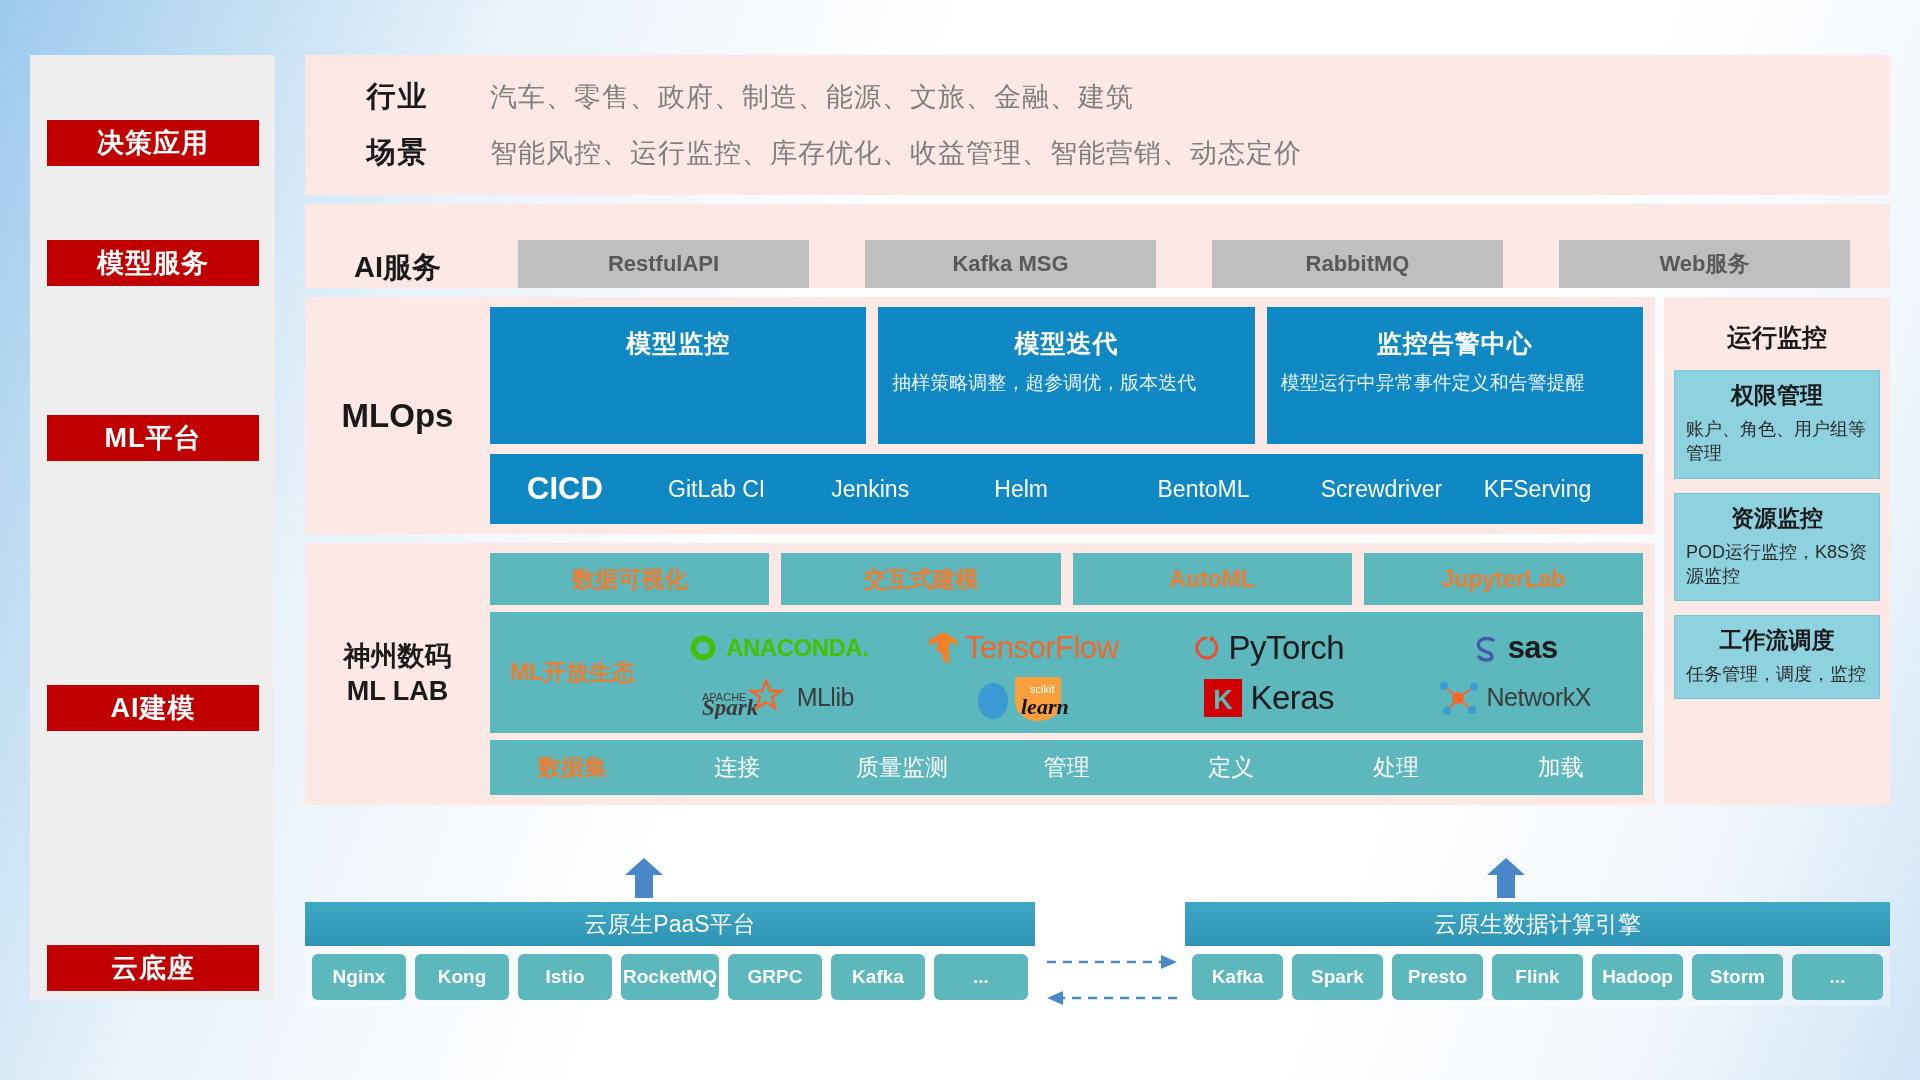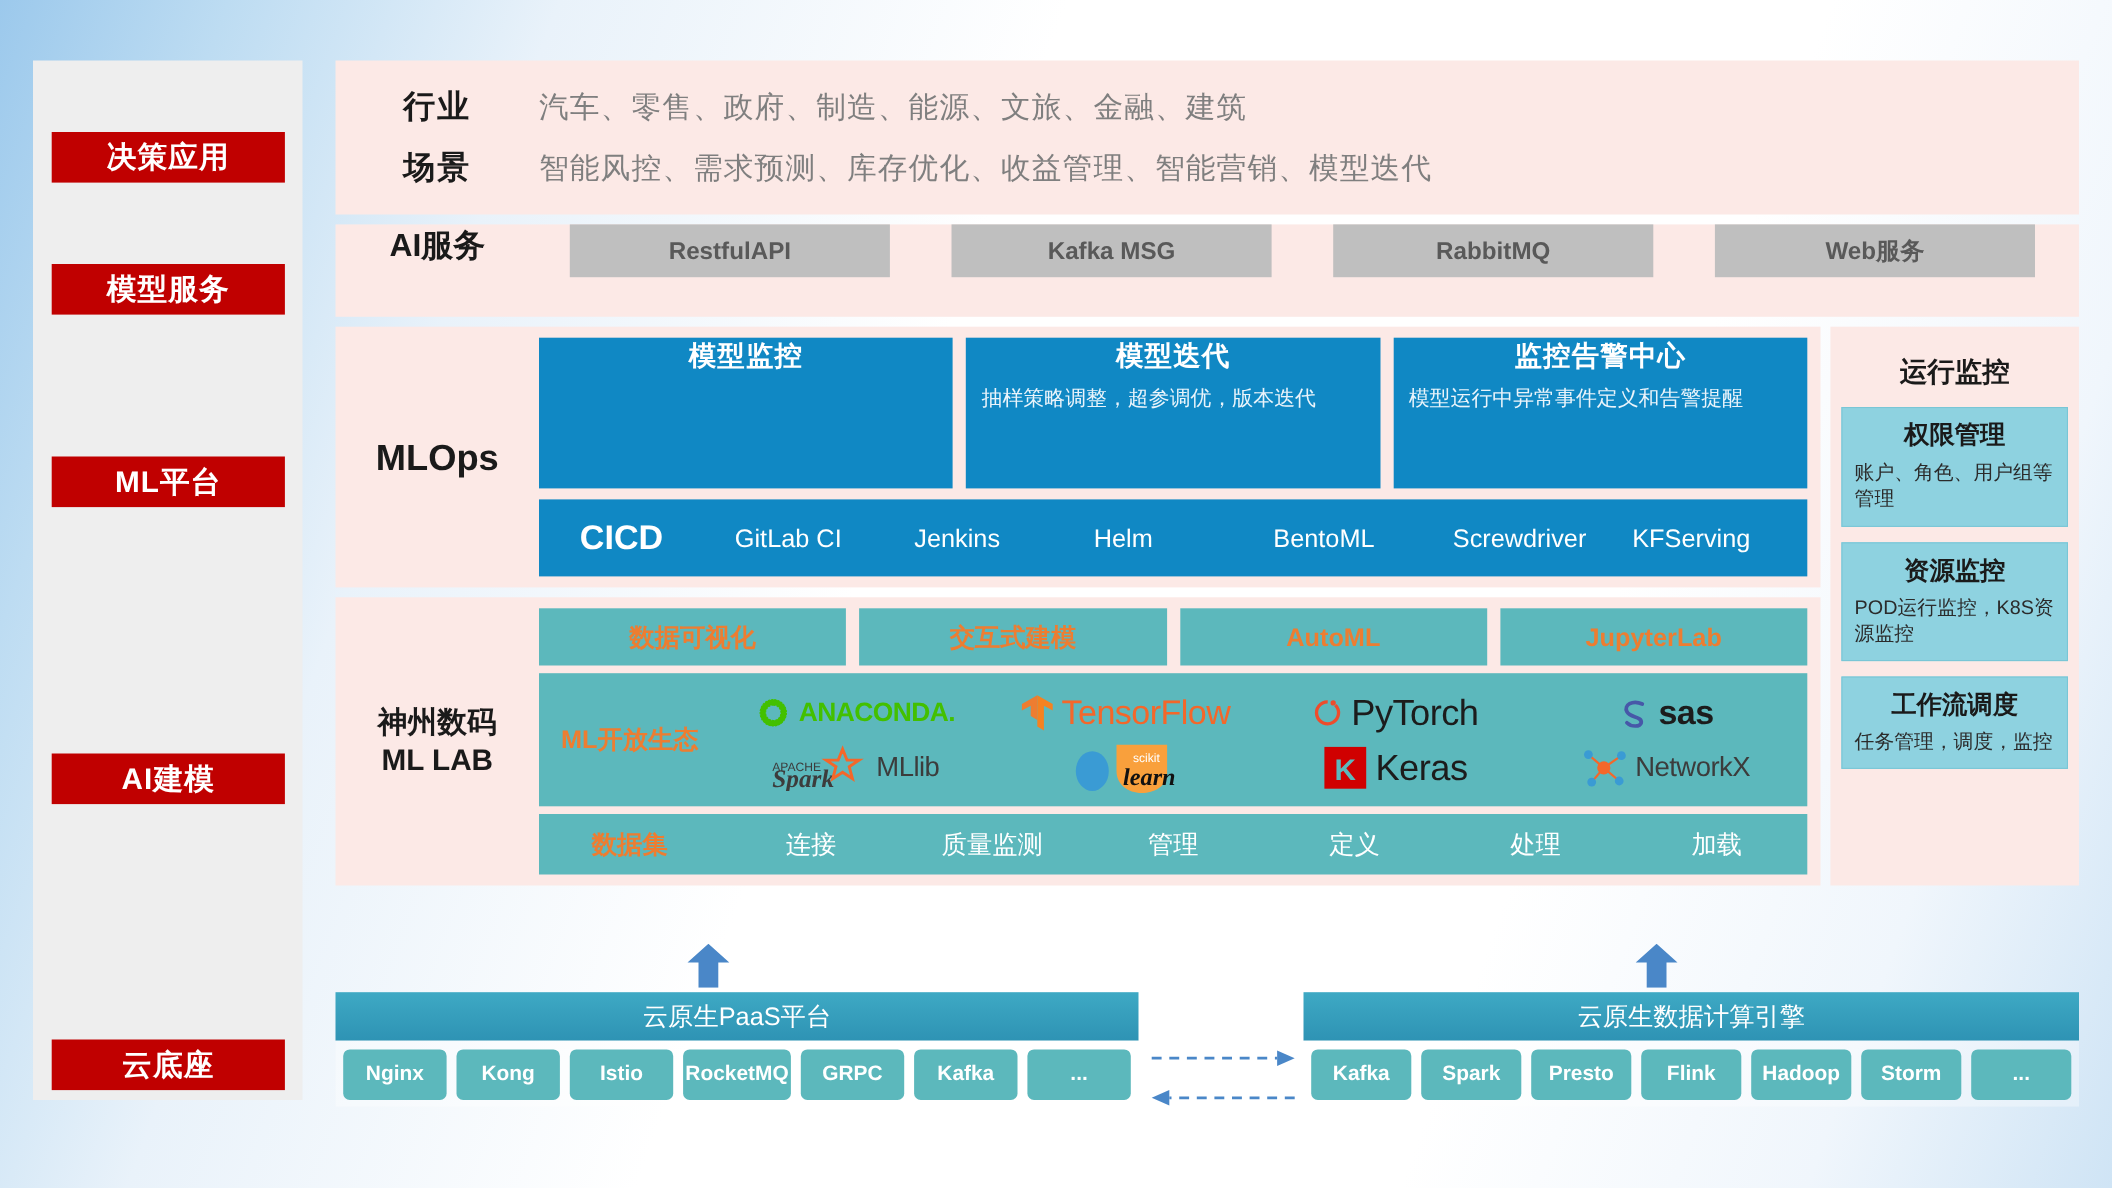--- a/index.html
+++ b/index.html
@@ -40,21 +40,21 @@
   #band-app { height: 140px; padding: 14px 0; }
   #band-app .rows { display: flex; flex-direction: column; justify-content: center; width: 100%; }
   .app-row { display: flex; align-items: center; height: 50%; }
   .app-key {
     width: 185px; text-align: center; flex: none;
     font-size: 29px; font-weight: bold; color: #1a1a1a; letter-spacing: 2px;
   }
   .app-val { font-size: 27px; color: #7f7f7f; letter-spacing: 1px; }
 
   
-  #band-svc { height: 84px; align-items: flex-start; }
+  #band-svc { height: 84px; align-items: flex-end; }
   #band-svc .sec-label {
     width: 185px; flex: none; text-align: center;
     font-size: 29px; font-weight: bold; color: #1a1a1a;
   }
   #band-svc .chips { display: flex; gap: 0; flex: 1; padding-right: 12px; }
   .svc-chip {
     flex: 1; margin: 0 28px; height: 48px;
     background: #bfbfbf; color: #595959;
     font-size: 22px; font-weight: bold;
     display: flex; align-items: center; justify-content: center;
@@ -68,21 +68,21 @@
   
   #band-mlops { height: 237px; padding: 10px 0 10px 0; }
   #band-mlops .sec-label {
     width: 185px; flex: none;
     display: flex; align-items: center; justify-content: center;
     font-size: 33px; font-weight: bold; color: #1a1a1a;
   }
   #band-mlops .stack { flex: 1; display: flex; flex-direction: column; gap: 10px; padding-right: 12px; }
   .mlops-cards { display: flex; gap: 12px; height: 142px; }
   .mlops-card {
-    flex: 1; background: #1088c4; color: #ffffff; padding: 0 14px;
+    flex: 1; background: #1088c4; color: #ffffff; padding: 20px 14px;
   }
   .mlops-card .t {
     font-size: 25px; font-weight: bold; text-align: center; letter-spacing: 1px;
     margin-bottom: 10px;
   }
   .mlops-card .d { font-size: 19px; line-height: 1.35; color: #eaf4fb; }
   .cicd-bar {
     background: #1088c4; height: 72px; display: flex; align-items: center;
     color: #ffffff; overflow: hidden;
   }
@@ -198,21 +198,21 @@
 <div id="main">
 
   <div class="band" id="band-app">
     <div class="rows">
       <div class="app-row">
         <div class="app-key">行业</div>
         <div class="app-val">汽车、零售、政府、制造、能源、文旅、金融、建筑</div>
       </div>
       <div class="app-row">
         <div class="app-key">场景</div>
-        <div class="app-val">智能风控、需求预测、库存优化、收益管理、智能营销、模型迭代</div>
+        <div class="app-val">智能风控、运行监控、库存优化、收益管理、智能营销、动态定价</div>
       </div>
     </div>
   </div>
 
   <div class="band" id="band-svc">
     <div class="sec-label">AI服务</div>
     <div class="chips">
       <div class="svc-chip">RestfulAPI</div>
       <div class="svc-chip">Kafka MSG</div>
       <div class="svc-chip">RabbitMQ</div>

